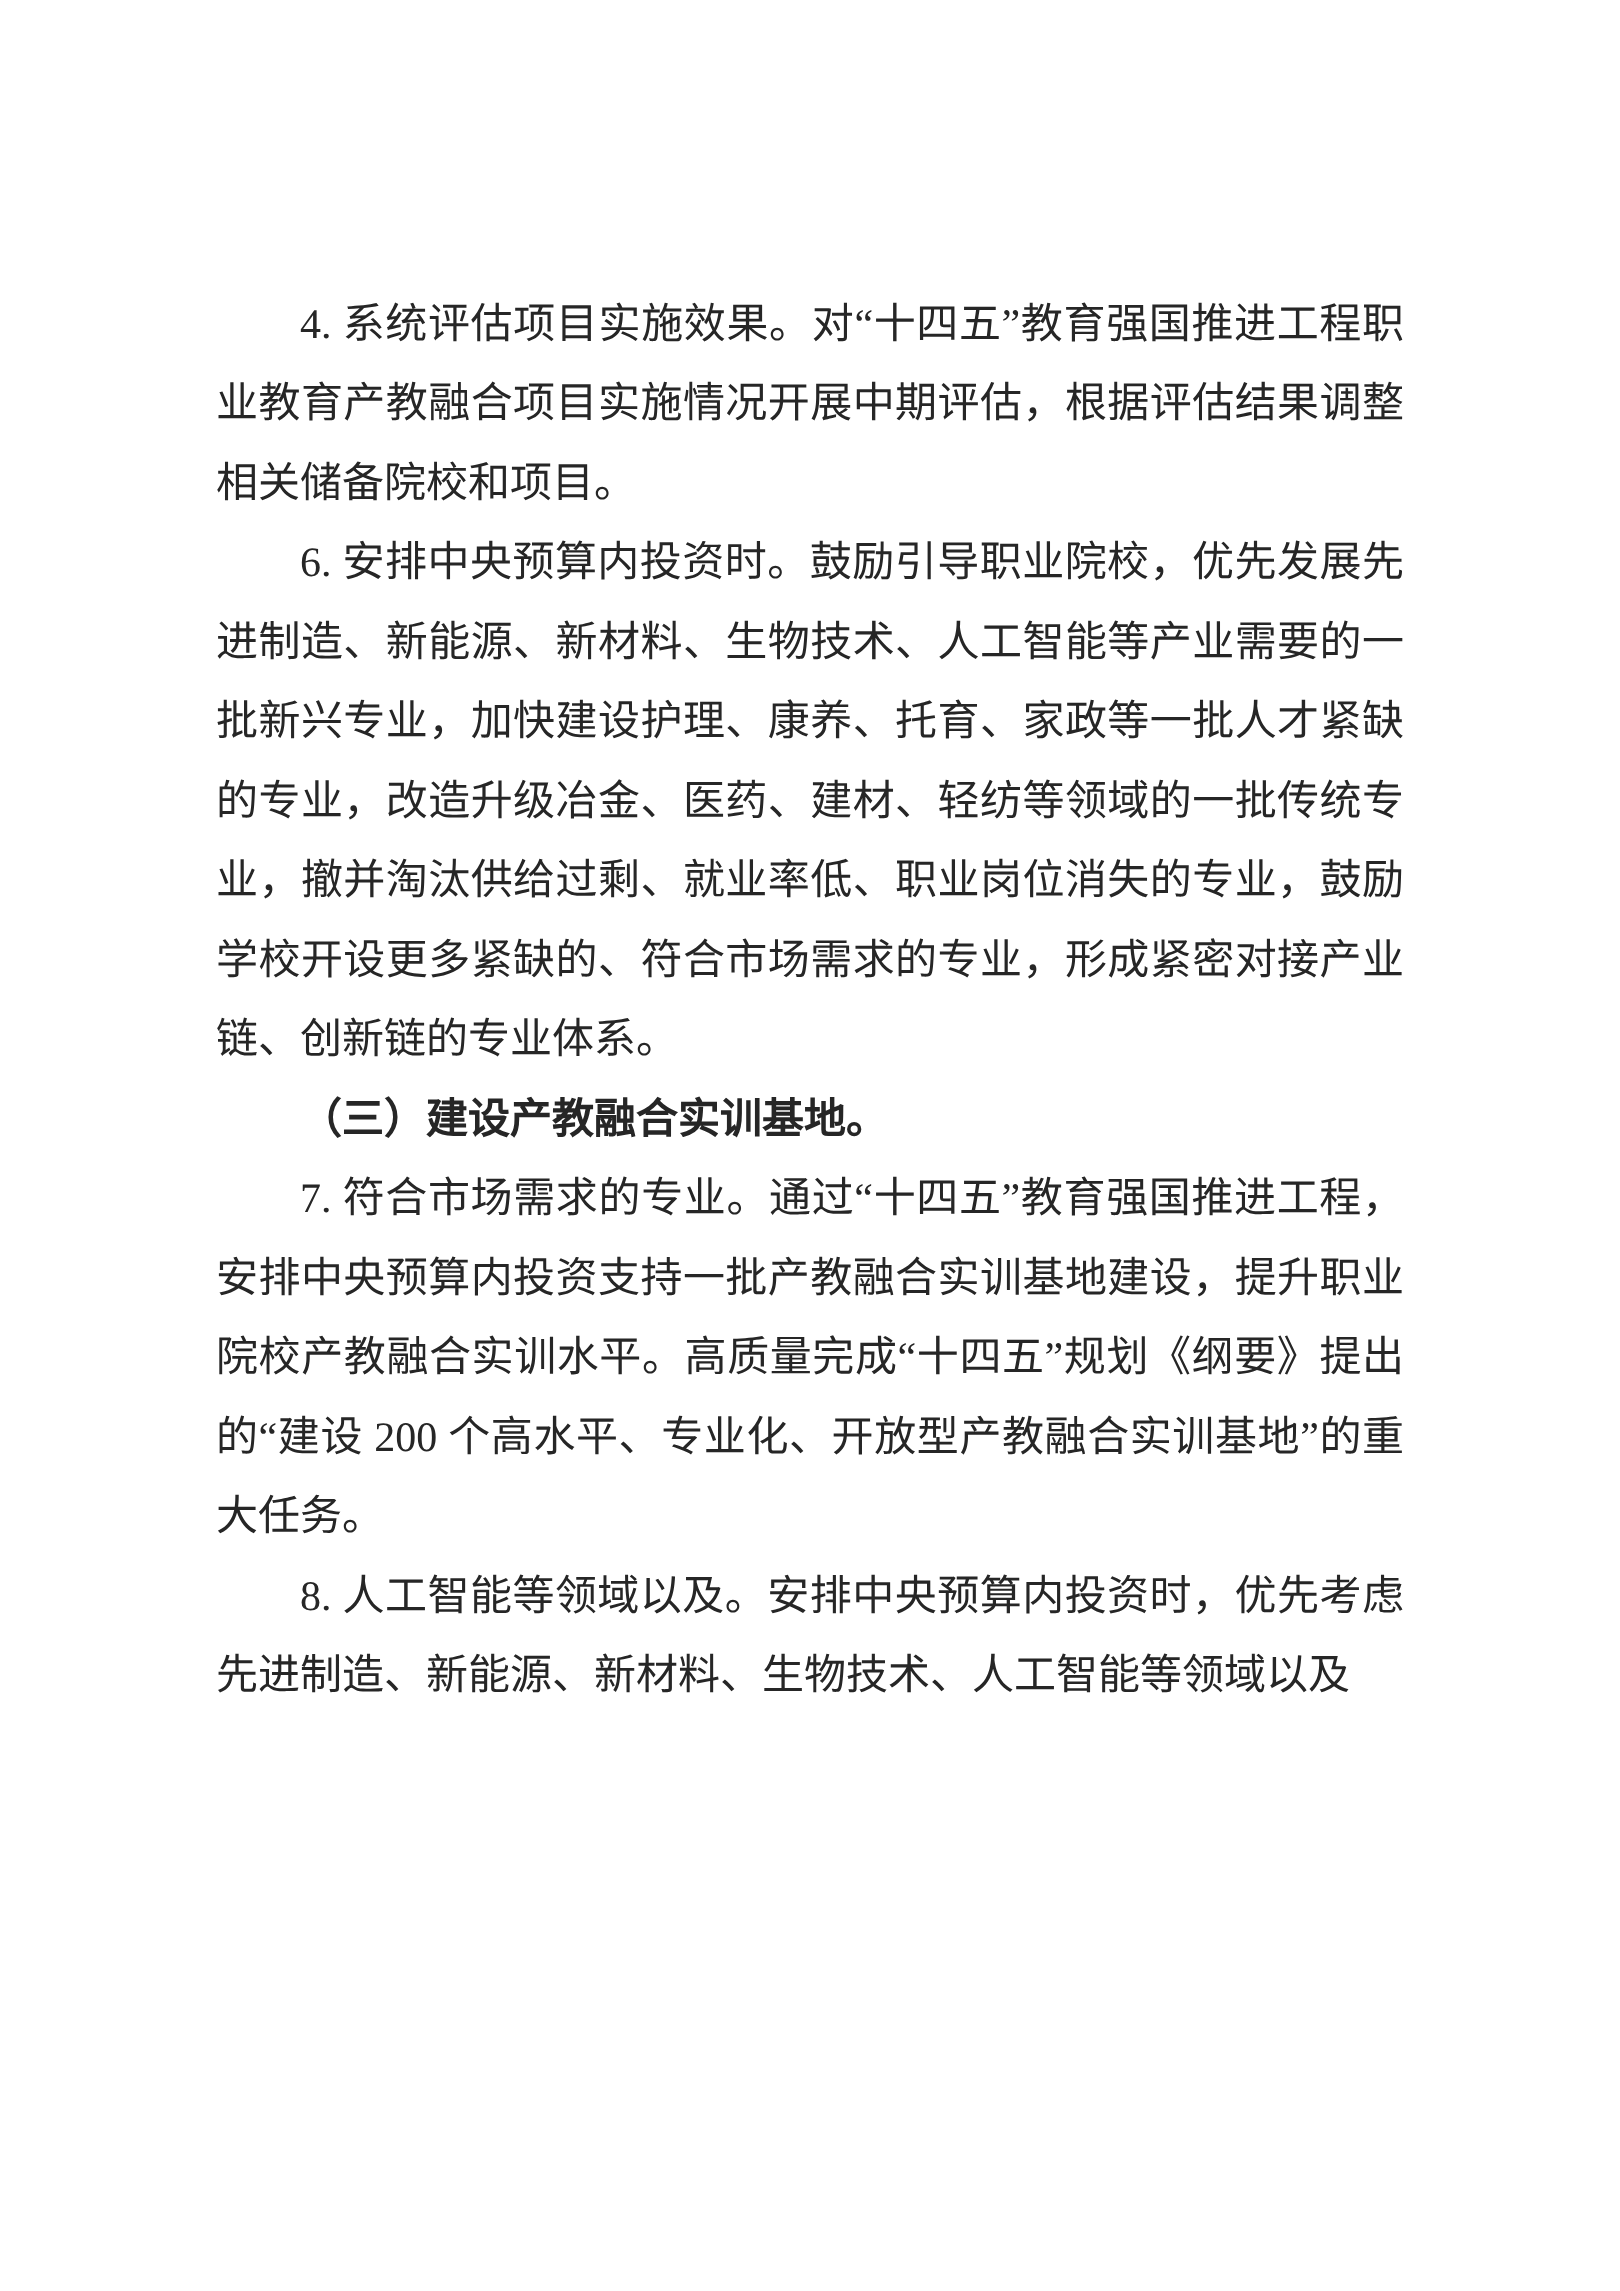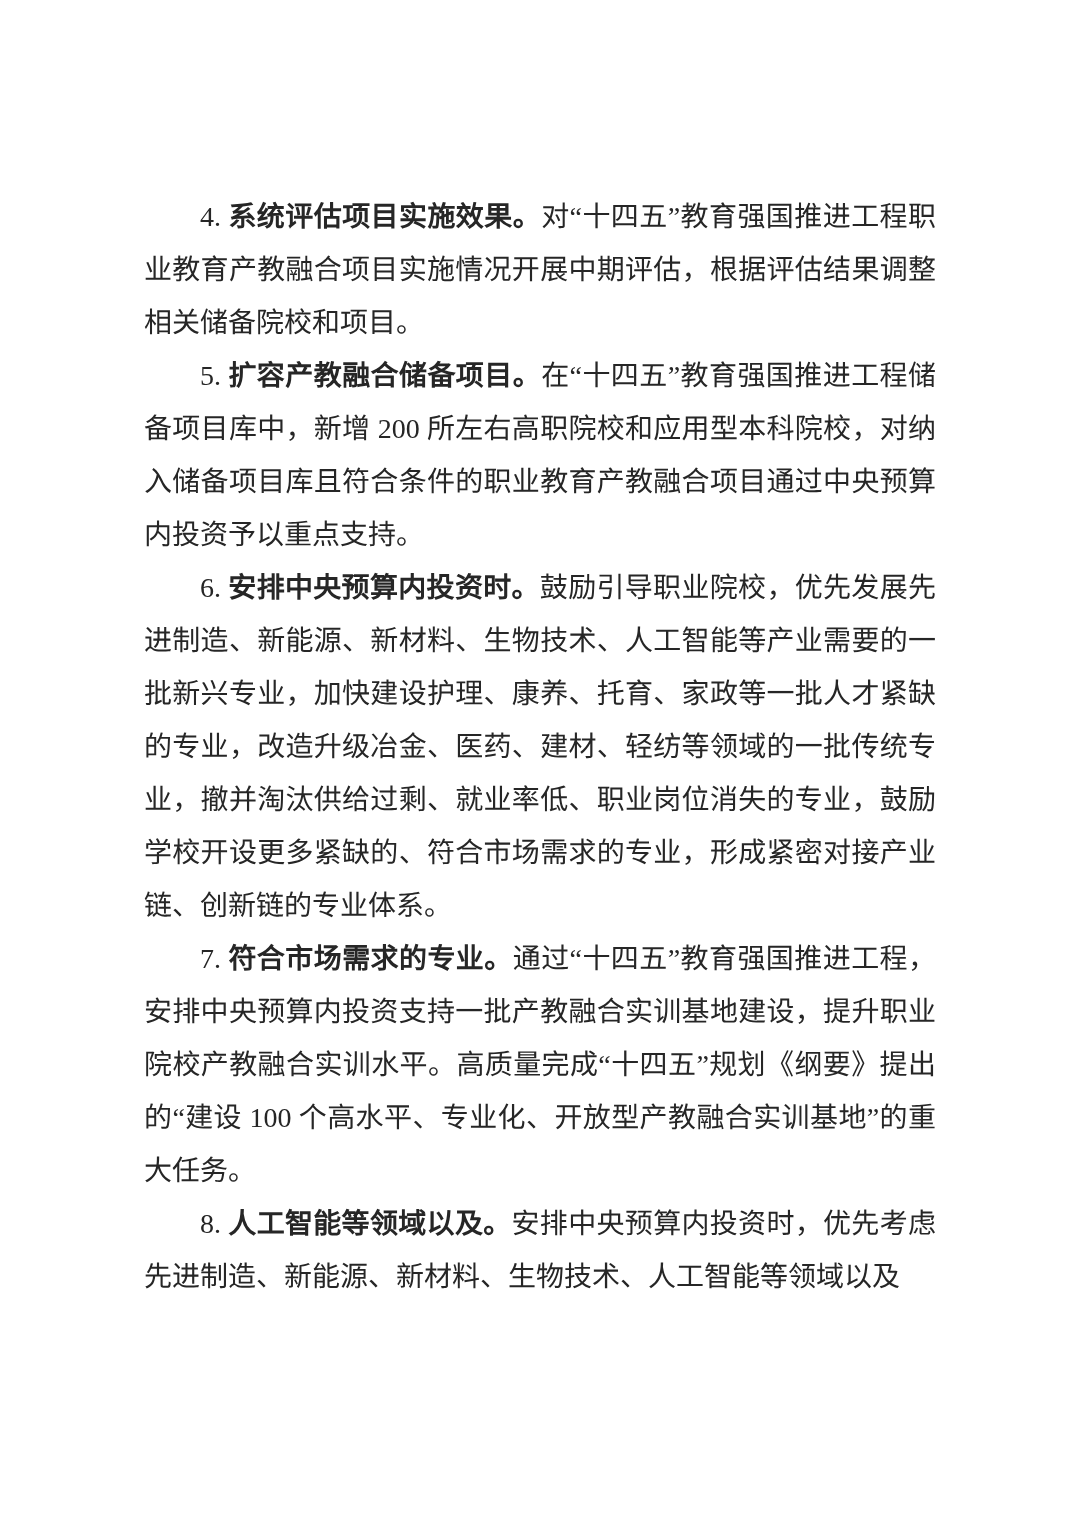--- a/index.html
+++ b/index.html
@@ -24,48 +24,48 @@
     line-height: 53px;
     text-align: justify;
     text-justify: inter-ideograph;
   }
   .para {
     margin: 0;
     padding: 0;
     text-indent: 2em;
   }
   .para .item-title {
-    font-weight: bold;
+    font-weight: normal;
   }
   .para.section-heading {
     font-weight: bold;
   }
   .item-number {
     font-weight: normal;
   }
 </style>
 </head>
 <body>
 
 <div class="doc">
 
   <p class="para">
     <span class="item-number">4. </span><span class="item-title">系统评估项目实施效果。</span><span class="item-body">对“十四五”教育强国推进工程职业教育产教融合项目实施情况开展中期评估，根据评估结果调整相关储备院校和项目。</span>
   </p>
 
-  <p class="para">
-    <span class="item-number">5. </span><span class="item-title">扩容产教融合储备项目。</span><span class="item-body">在“十四五”教育强国推进工程储备项目库中，新增 200 所左右高职院校和应用型本科院校，对纳入储备项目库且符合条件的职业教育产教融合项目通过中央预算内投资予以重点支持。</span>
-  </p>
 
   <p class="para">
     <span class="item-number">6. </span><span class="item-title">安排中央预算内投资时。</span><span class="item-body">鼓励引导职业院校，优先发展先进制造、新能源、新材料、生物技术、人工智能等产业需要的一批新兴专业，加快建设护理、康养、托育、家政等一批人才紧缺的专业，改造升级冶金、医药、建材、轻纺等领域的一批传统专业，撤并淘汰供给过剩、就业率低、职业岗位消失的专业，鼓励学校开设更多紧缺的、符合市场需求的专业，形成紧密对接产业链、创新链的专业体系。</span>
   </p>
 
+  <p class="para section-heading">
+    <span>（三）建设产教融合实训基地。</span>
+  </p>
 
   <p class="para">
-    <span class="item-number">7. </span><span class="item-title">符合市场需求的专业。</span><span class="item-body">通过“十四五”教育强国推进工程，安排中央预算内投资支持一批产教融合实训基地建设，提升职业院校产教融合实训水平。高质量完成“十四五”规划《纲要》提出的“建设 100 个高水平、专业化、开放型产教融合实训基地”的重大任务。</span>
+    <span class="item-number">7. </span><span class="item-title">符合市场需求的专业。</span><span class="item-body">通过“十四五”教育强国推进工程，安排中央预算内投资支持一批产教融合实训基地建设，提升职业院校产教融合实训水平。高质量完成“十四五”规划《纲要》提出的“建设 200 个高水平、专业化、开放型产教融合实训基地”的重大任务。</span>
   </p>
 
   <p class="para">
     <span class="item-number">8. </span><span class="item-title">人工智能等领域以及。</span><span class="item-body">安排中央预算内投资时，优先考虑先进制造、新能源、新材料、生物技术、人工智能等领域以及</span>
   </p>
 
 </div>
 
 </body></html>

